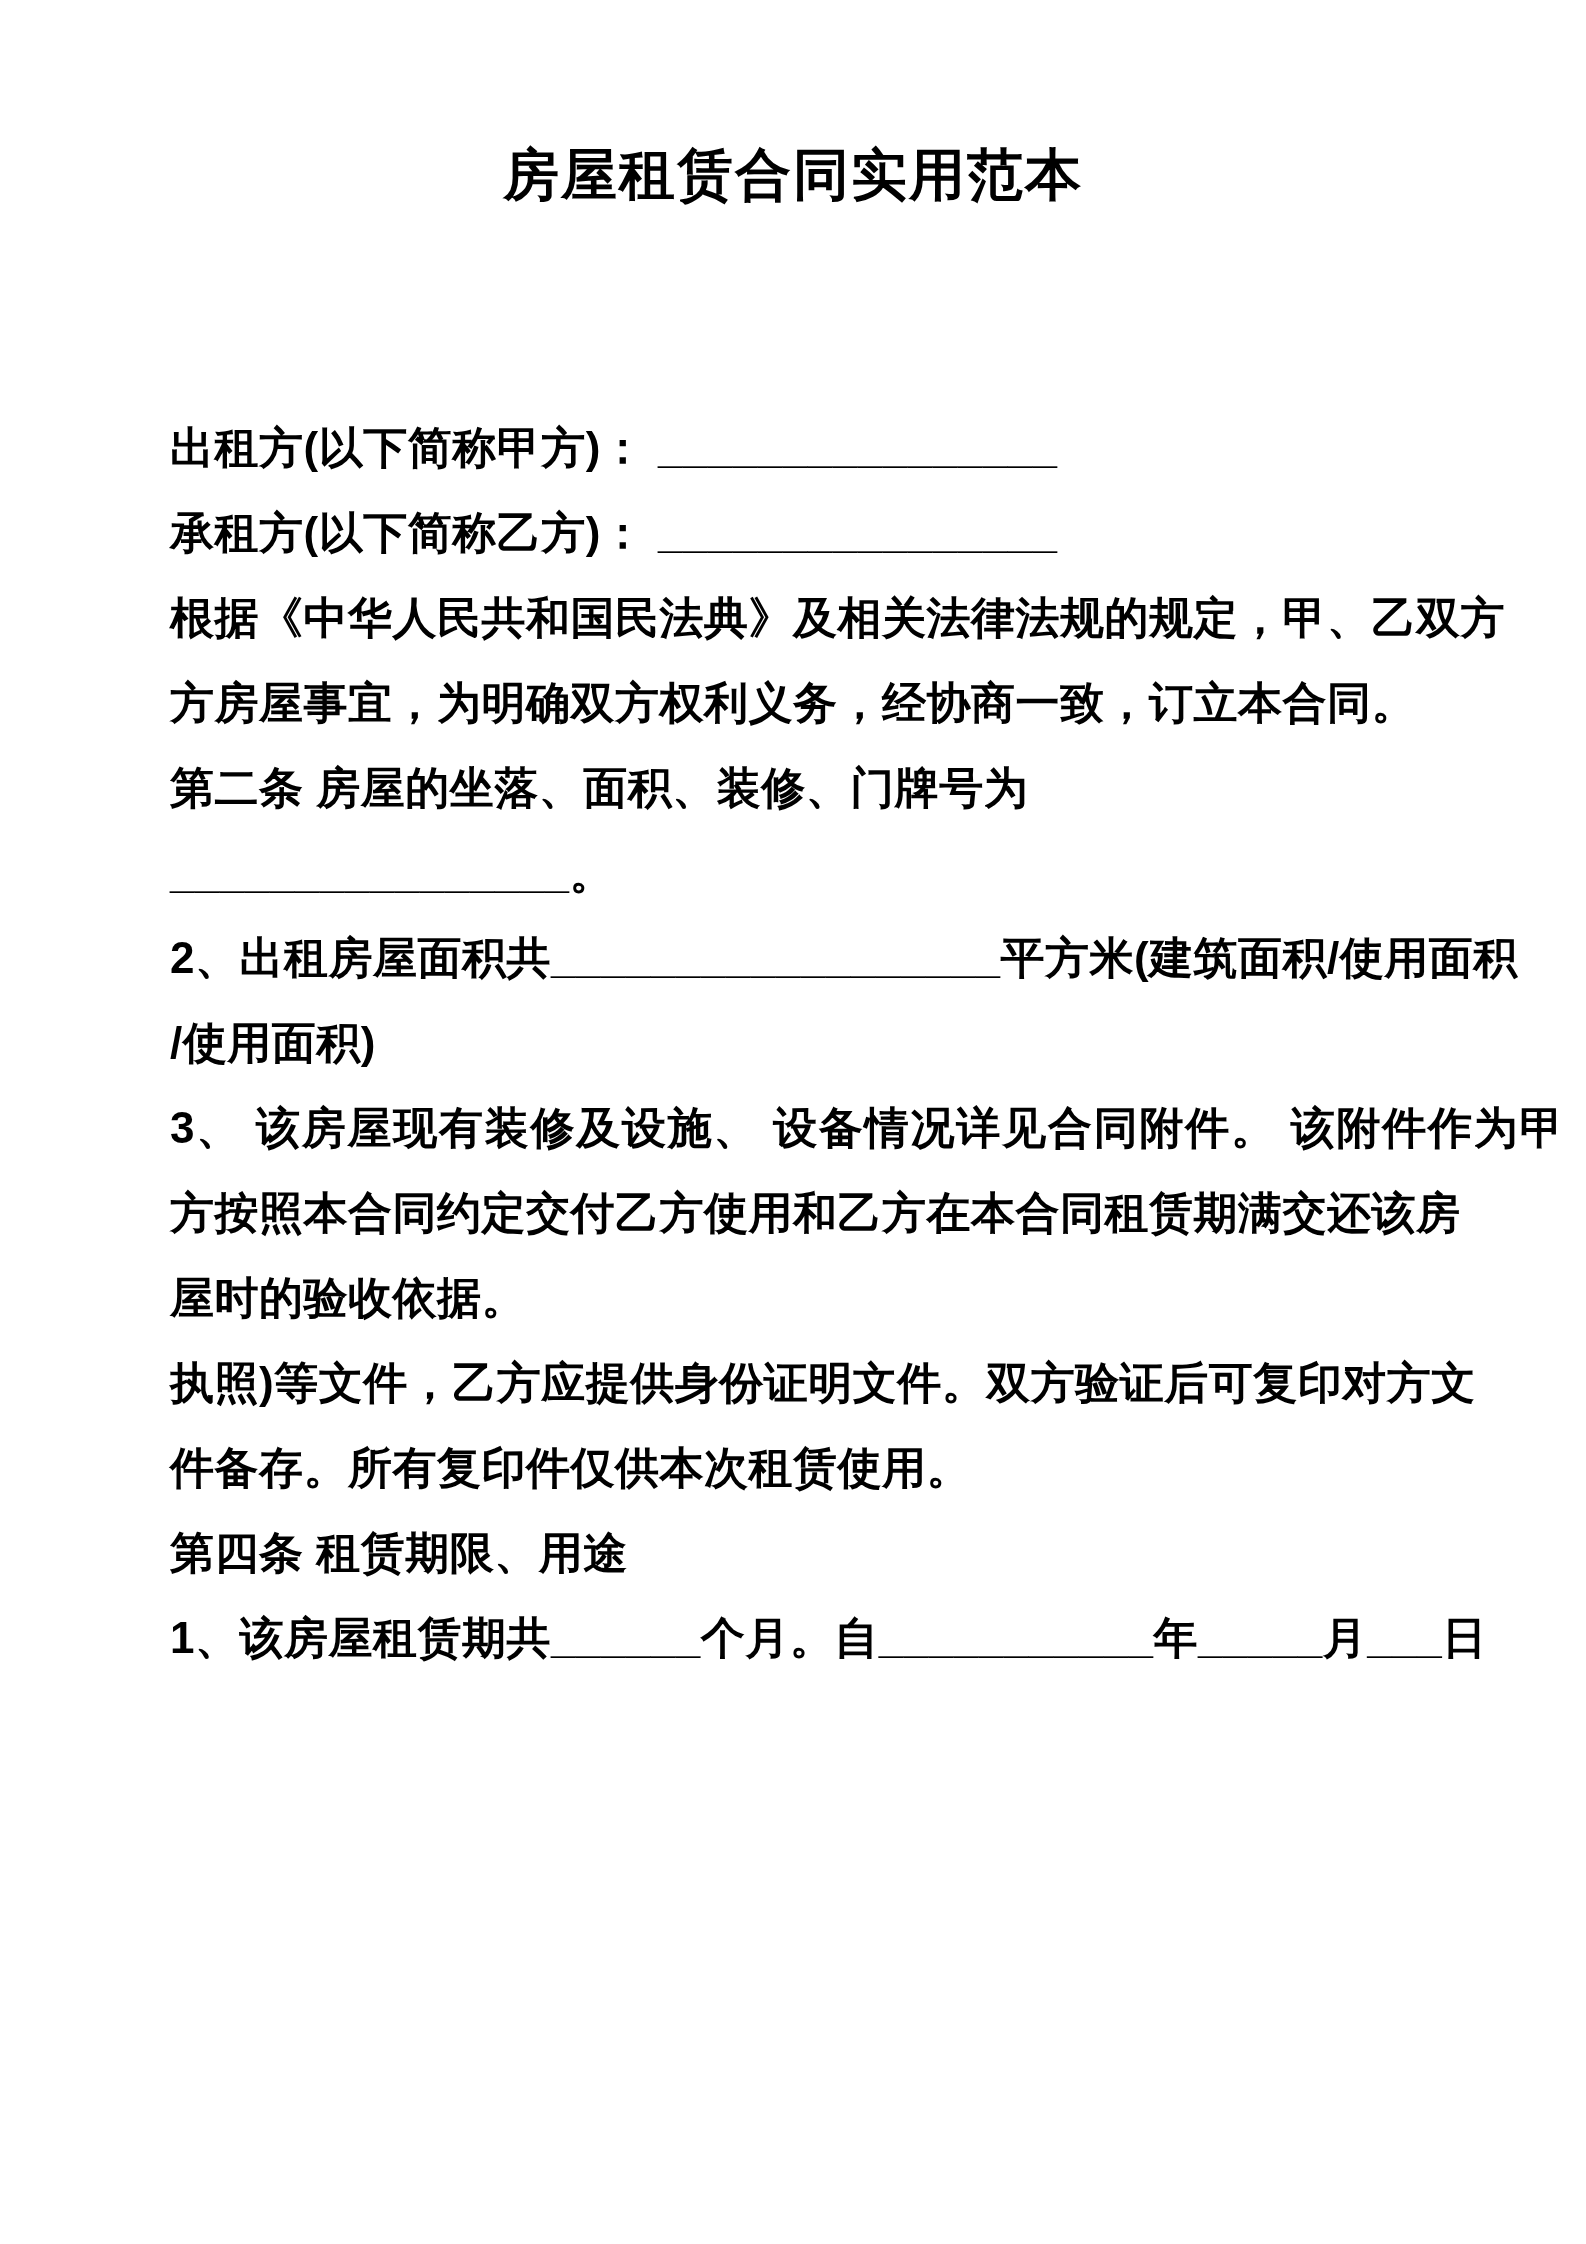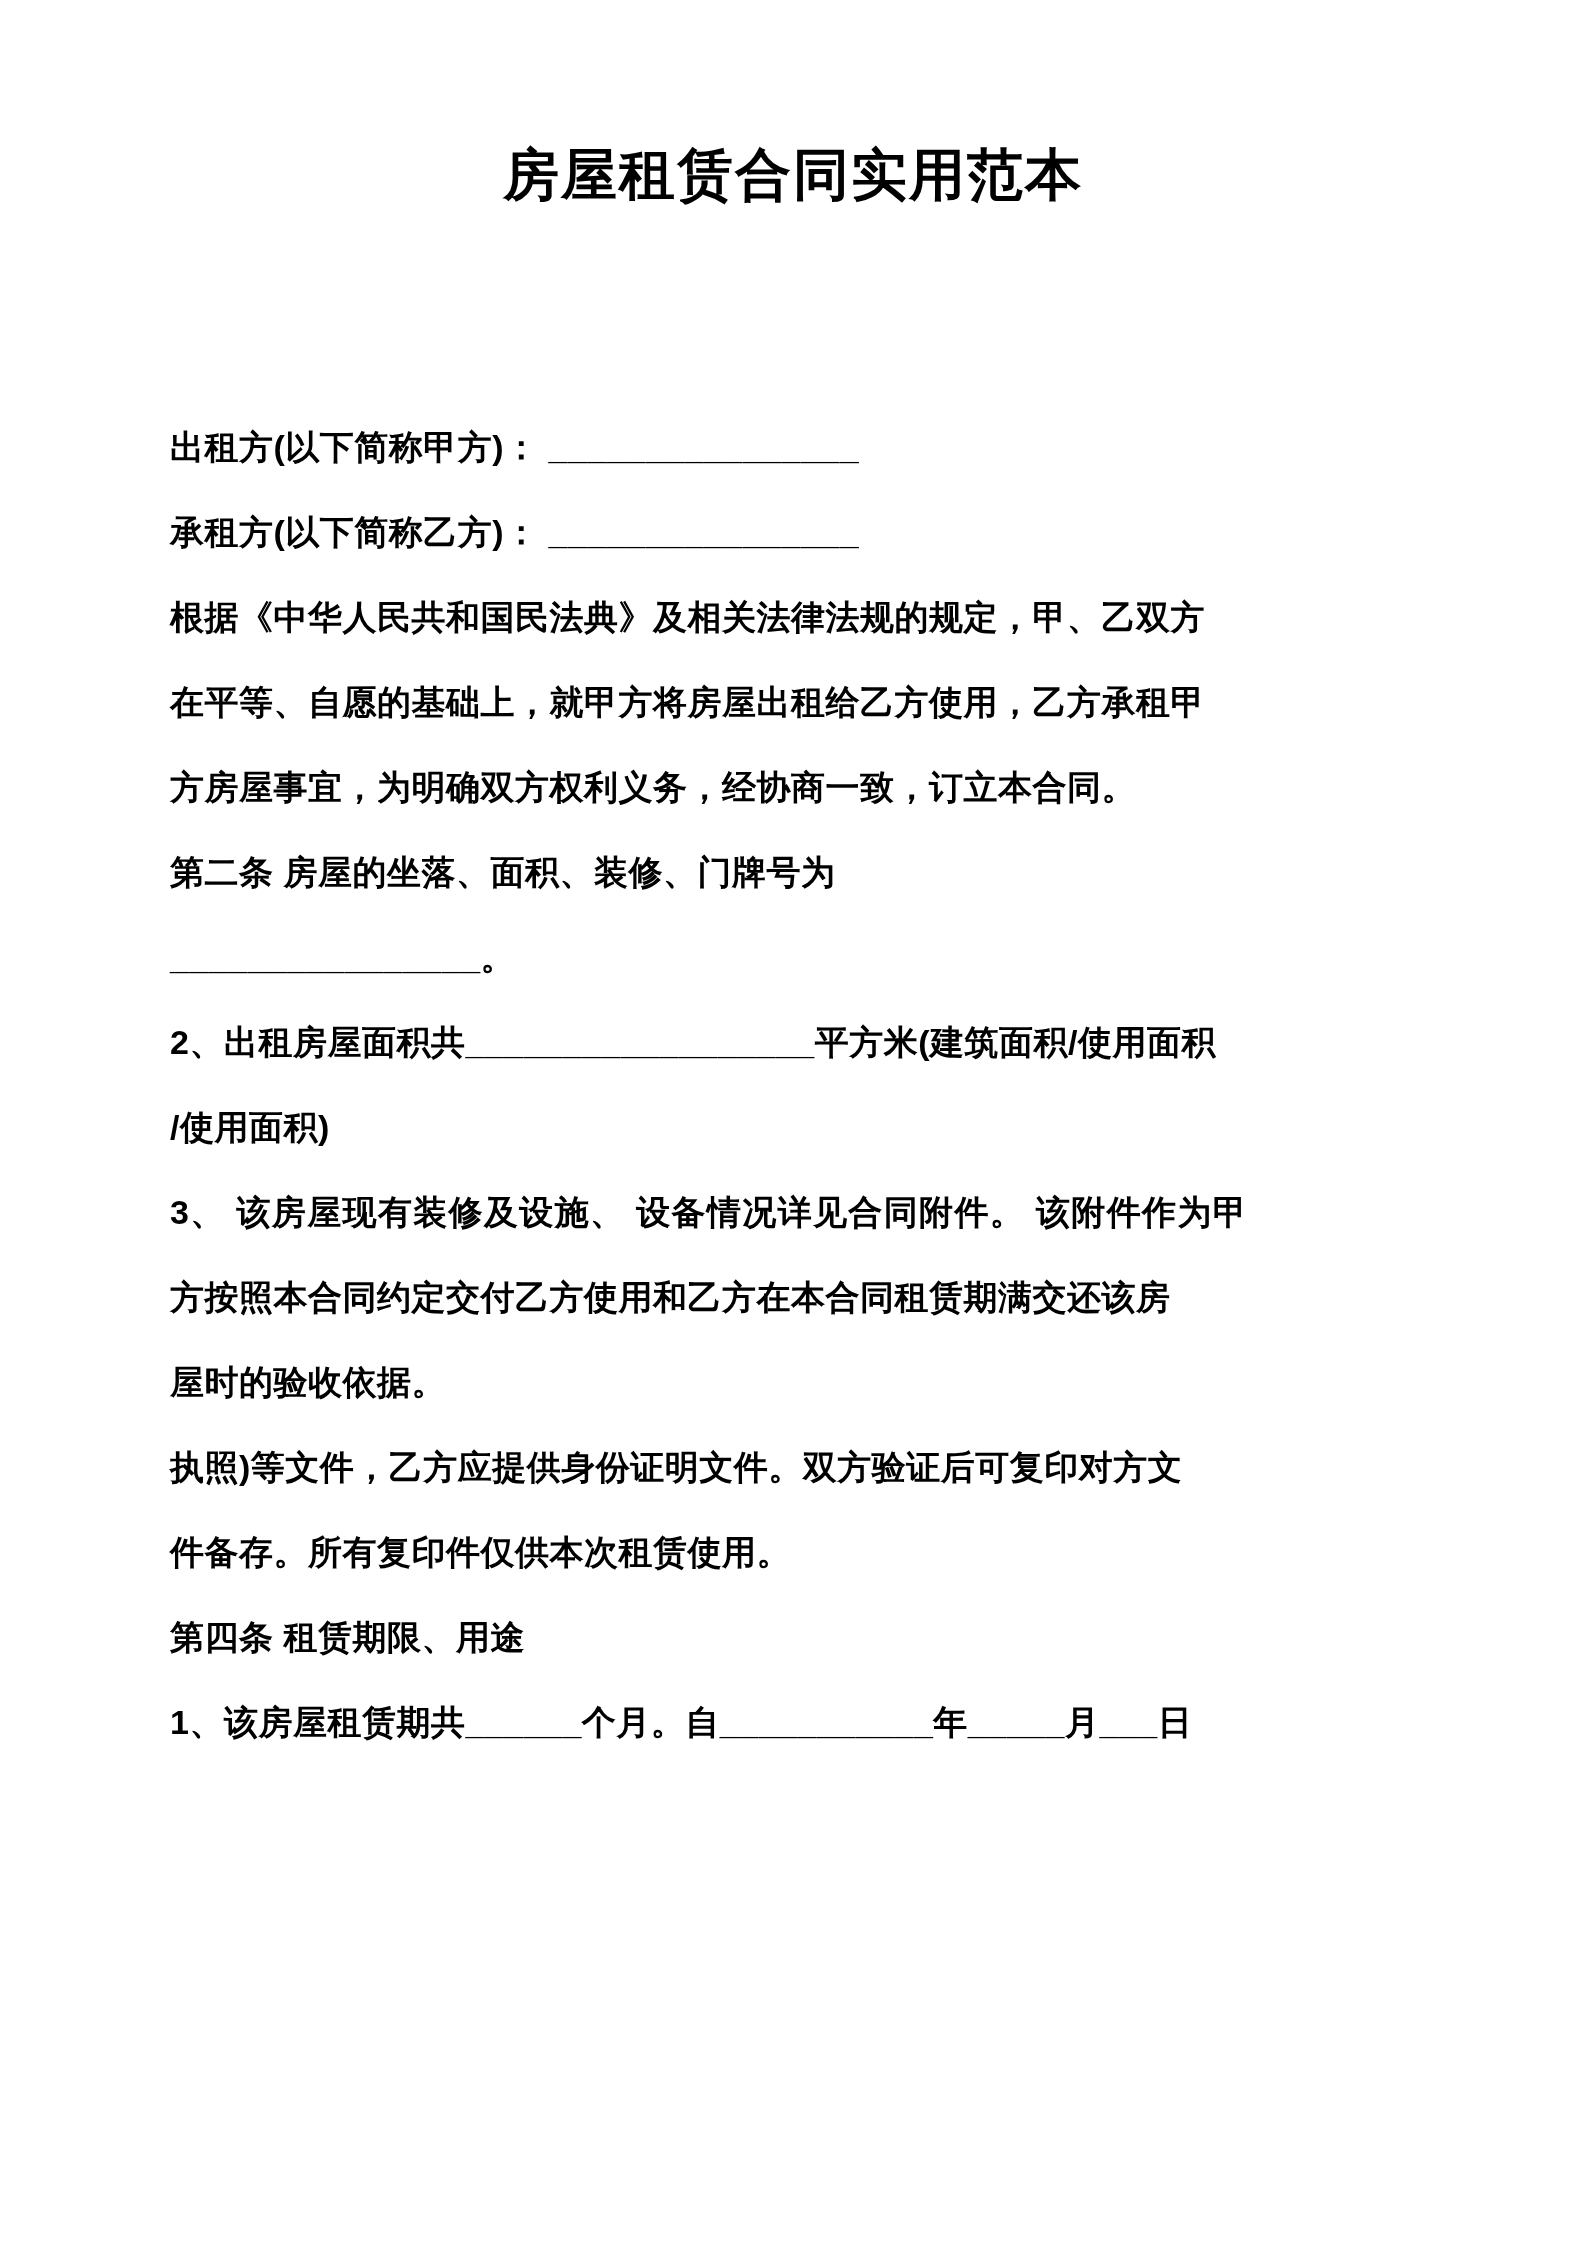--- a/index.html
+++ b/index.html
@@ -20,21 +20,21 @@
     font-size: 56px;
     line-height: 66px;
     font-weight: bold;
     letter-spacing: 2px;
   }
   .doc-body {
     margin-top: 197px;
   }
   .line {
     margin: 0;
-    font-size: 34px;
+    font-size: 44px;
     font-weight: bold;
     line-height: 85px;
     height: 85px;
     white-space: nowrap;
     letter-spacing: 0.5px;
   }
   .line.stretch {
     letter-spacing: 0.21em;
   }
   .line.stretch-slight {
@@ -45,21 +45,20 @@
 <body>
 
 <div class="page">
 
   <h1 class="doc-title">房屋租赁合同实用范本</h1>
 
   <div class="doc-body">
     <p class="line">出租方(以下简称甲方)： ________________</p>
     <p class="line">承租方(以下简称乙方)： ________________</p>
     <p class="line">根据《中华人民共和国民法典》及相关法律法规的规定，甲、乙双方</p>
-    <p class="line">在平等、自愿的基础上，就甲方将房屋出租给乙方使用，乙方承租甲</p>
     <p class="line">方房屋事宜，为明确双方权利义务，经协商一致，订立本合同。</p>
     <p class="line">第二条 房屋的坐落、面积、装修、门牌号为</p>
     <p class="line">________________。</p>
     <p class="line">2、出租房屋面积共__________________平方米(建筑面积/使用面积</p>
     <p class="line">/使用面积)</p>
     <p class="line stretch-slight">3、 该房屋现有装修及设施、 设备情况详见合同附件。 该附件作为甲</p>
     <p class="line">方按照本合同约定交付乙方使用和乙方在本合同租赁期满交还该房</p>
     <p class="line">屋时的验收依据。</p>
     <p class="line">执照)等文件，乙方应提供身份证明文件。双方验证后可复印对方文</p>
     <p class="line">件备存。所有复印件仅供本次租赁使用。</p>

